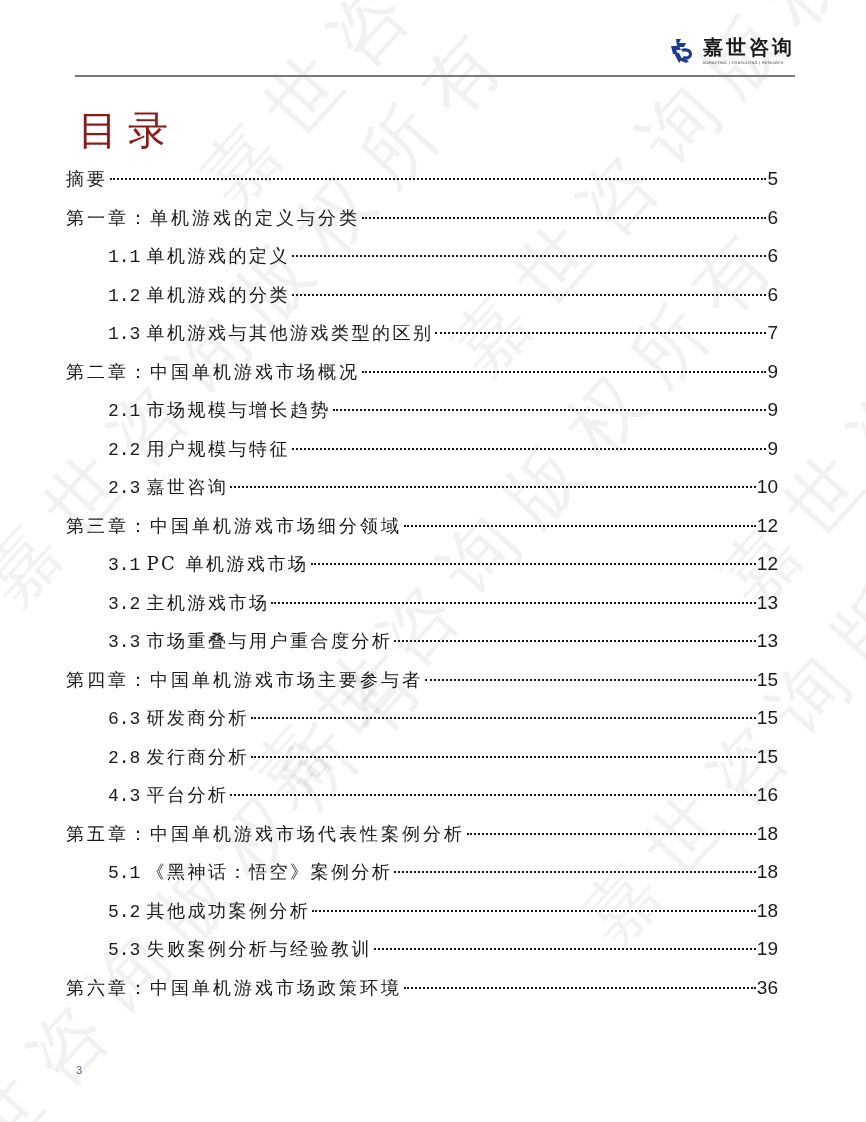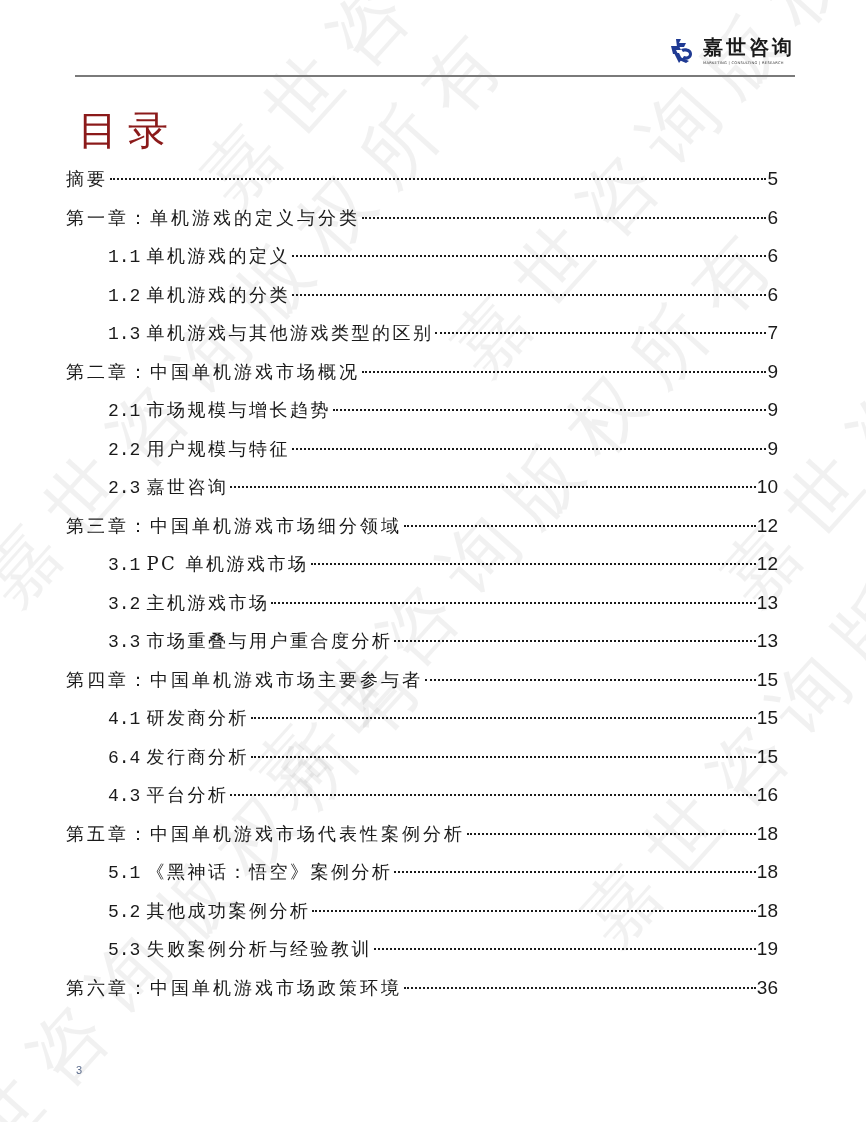--- a/index.html
+++ b/index.html
@@ -149,26 +149,26 @@
         <span class="toc-label"><span class="toc-num-prefix">3.3</span><span>市场重叠与用户重合度分析</span></span>
         <span class="toc-leader"></span>
         <span class="toc-page">13</span>
       </a>
       <a class="toc-row level-1">
         <span class="toc-label"><span>第四章：中国单机游戏市场主要参与者</span></span>
         <span class="toc-leader"></span>
         <span class="toc-page">15</span>
       </a>
       <a class="toc-row level-2">
-        <span class="toc-label"><span class="toc-num-prefix">4.1</span><span>研发商分析</span></span>
+        <span class="toc-label"><span class="toc-num-prefix">6.3</span><span>研发商分析</span></span>
         <span class="toc-leader"></span>
         <span class="toc-page">15</span>
       </a>
       <a class="toc-row level-2">
-        <span class="toc-label"><span class="toc-num-prefix">6.4</span><span>发行商分析</span></span>
+        <span class="toc-label"><span class="toc-num-prefix">2.8</span><span>发行商分析</span></span>
         <span class="toc-leader"></span>
         <span class="toc-page">15</span>
       </a>
       <a class="toc-row level-2">
         <span class="toc-label"><span class="toc-num-prefix">4.3</span><span>平台分析</span></span>
         <span class="toc-leader"></span>
         <span class="toc-page">16</span>
       </a>
       <a class="toc-row level-1">
         <span class="toc-label"><span>第五章：中国单机游戏市场代表性案例分析</span></span>

